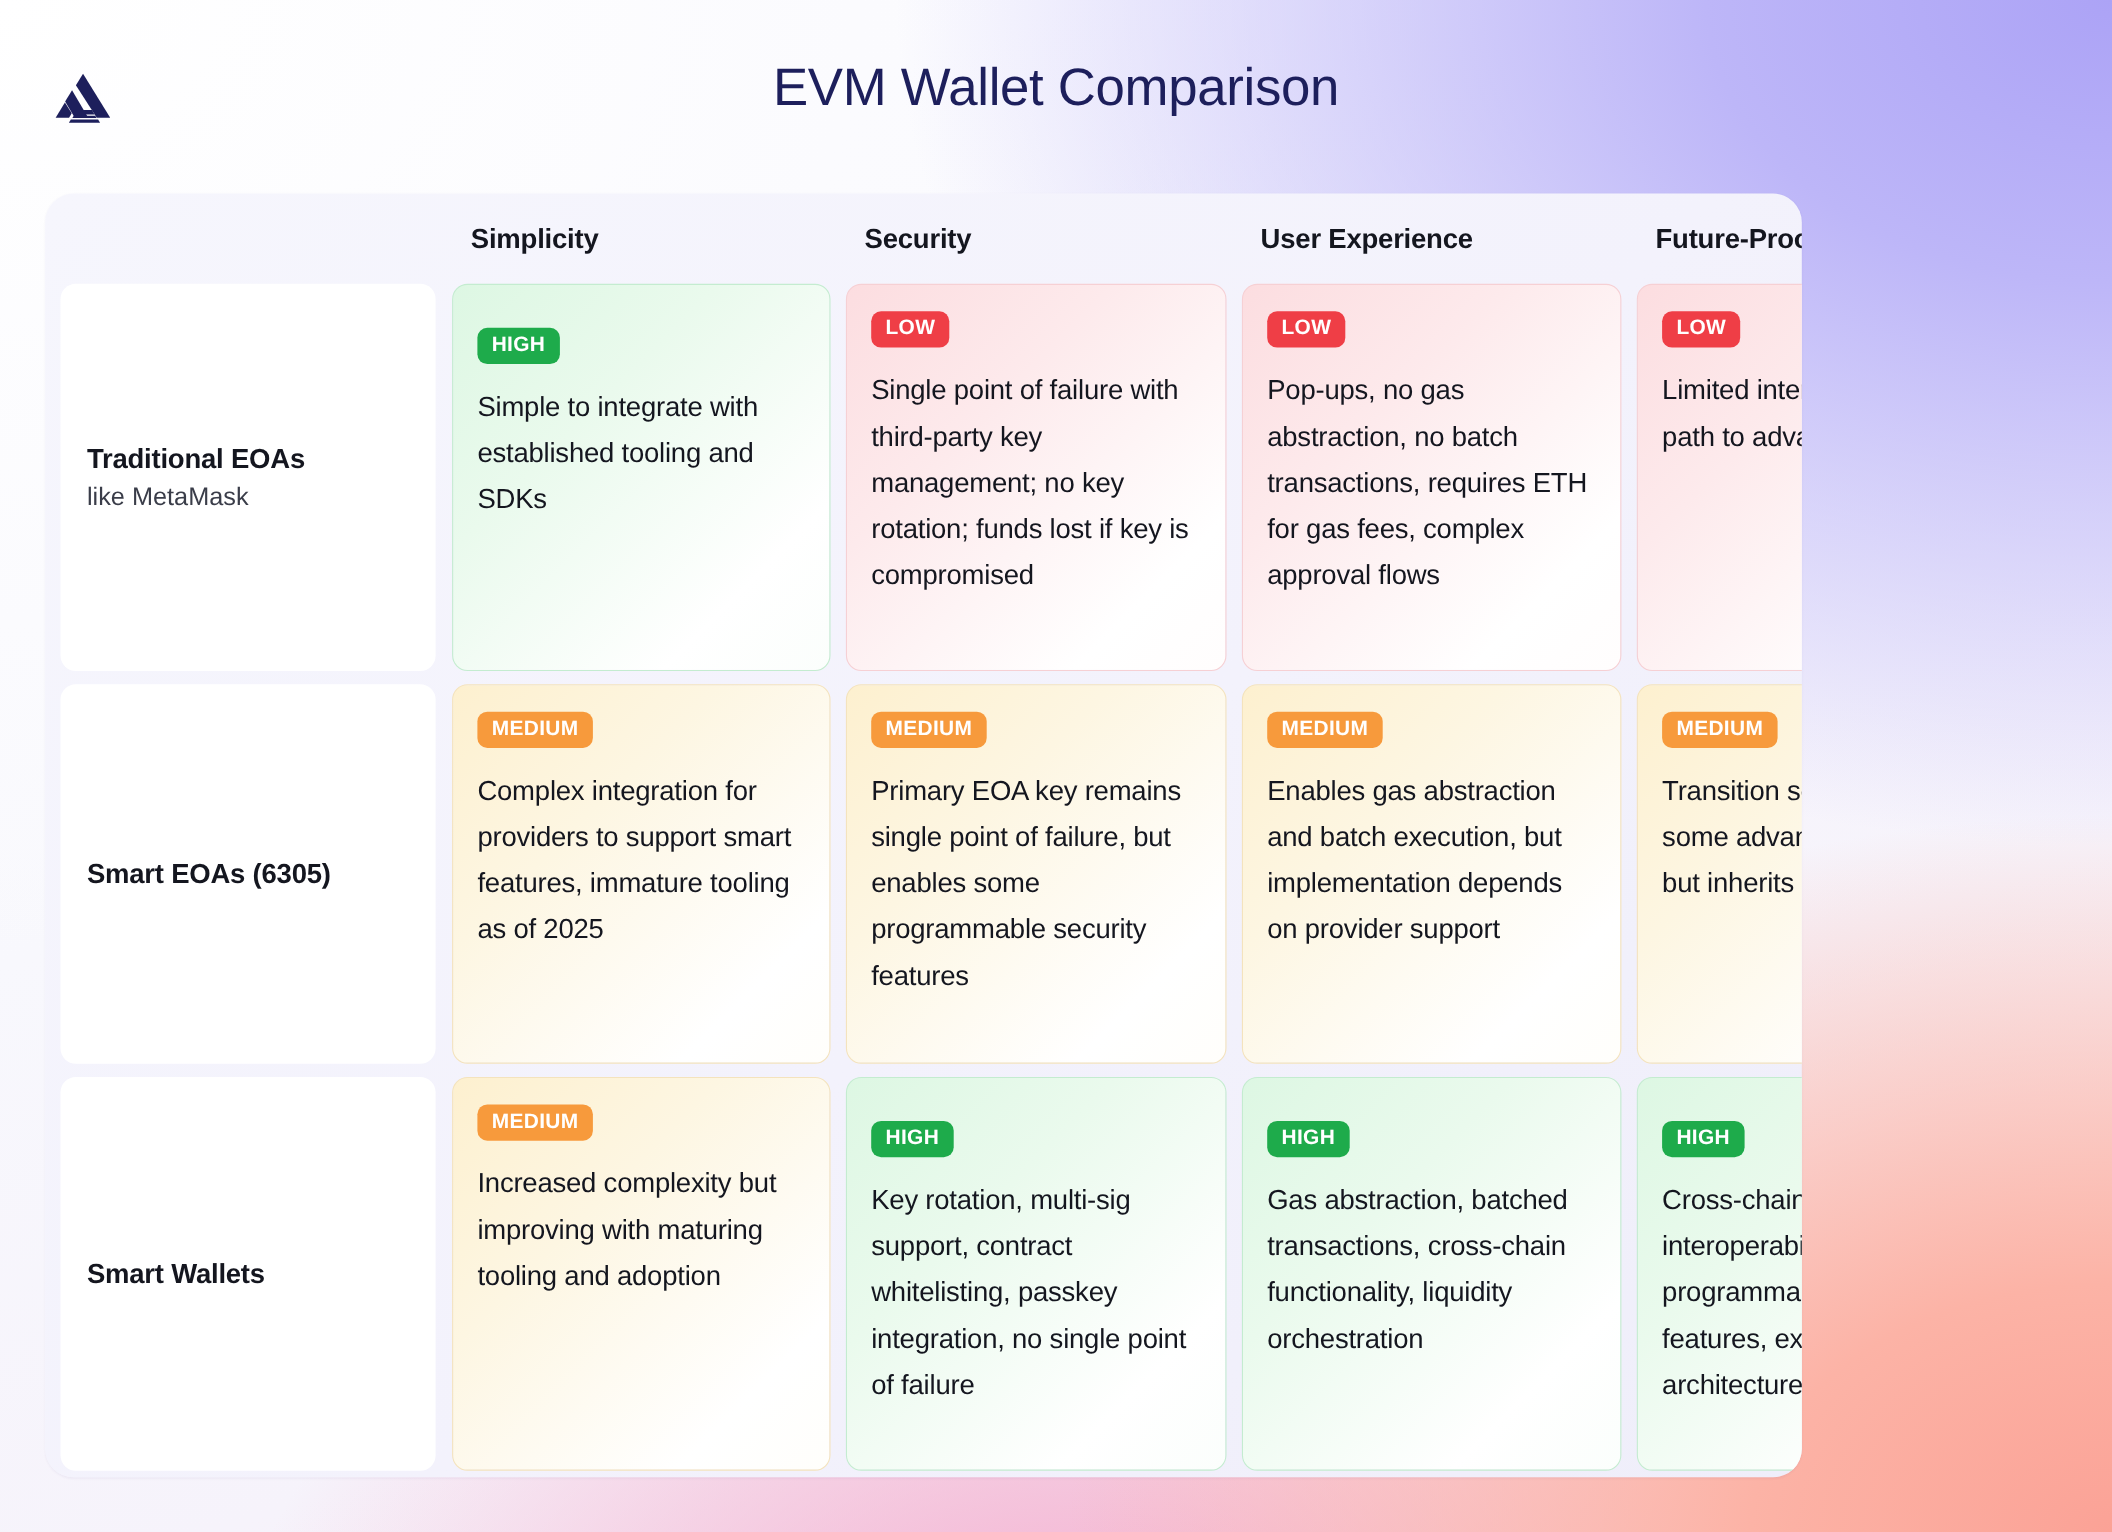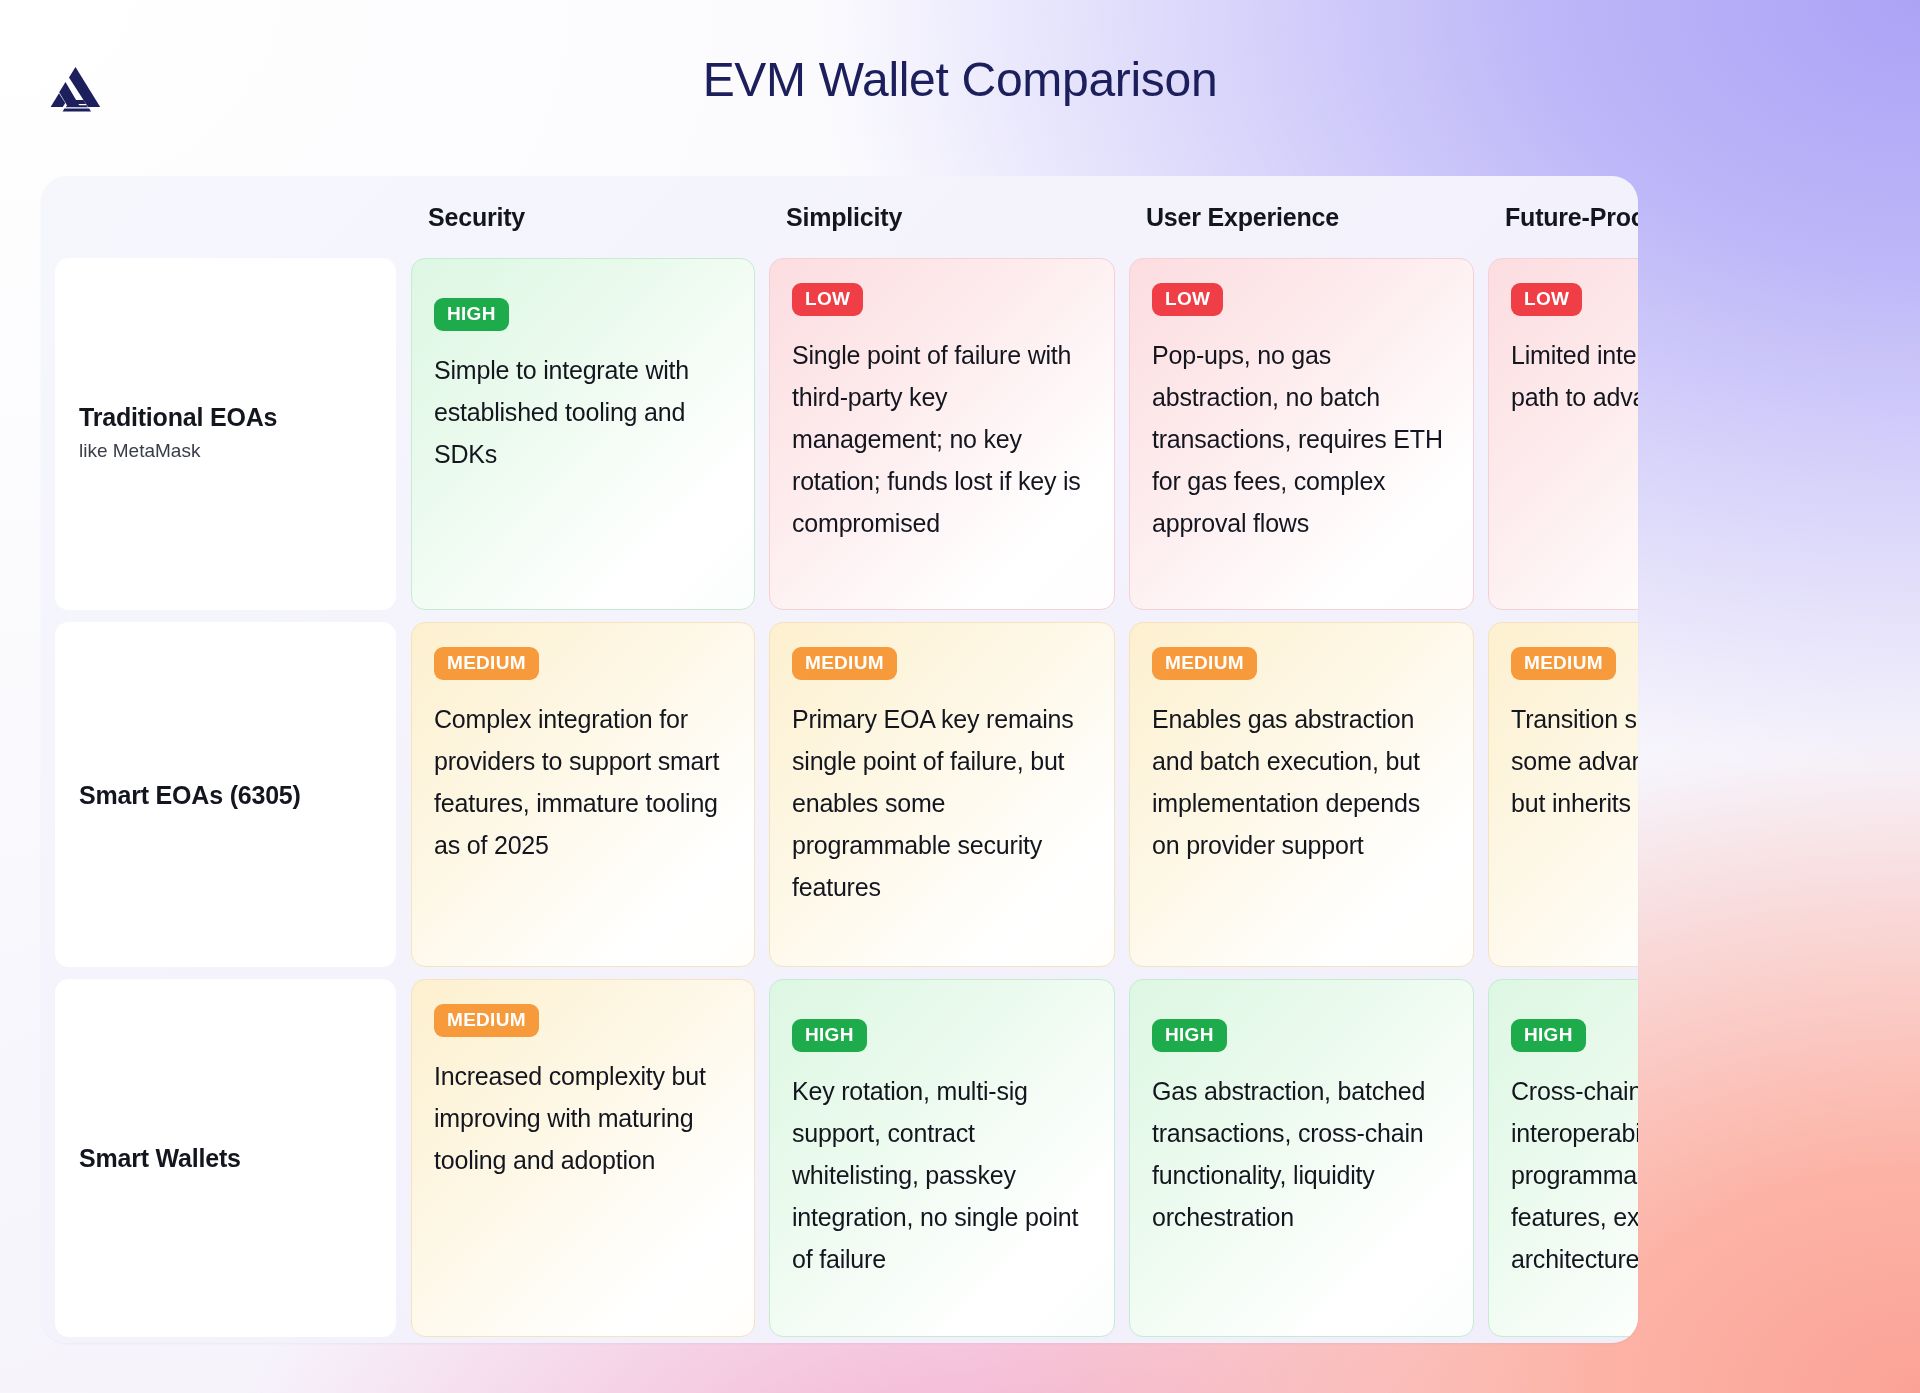--- a/index.html
+++ b/index.html
@@ -106,21 +106,21 @@
 
   .row-label .rl-title {
     font-size: 25px;
     font-weight: 700;
     color: #14161f;
     line-height: 32px;
     letter-spacing: -0.2px;
   }
 
   .row-label .rl-sub {
-    font-size: 19px;
+    font-size: 23px;
     font-weight: 400;
     color: #3a3d49;
     line-height: 32px;
     margin-top: 2px;
   }
 
   
   .cell {
     border-radius: 14px;
     margin: 6px 7px;
@@ -183,22 +183,22 @@
         </g>
       </svg>
     </div>
     <div id="page-title">EVM Wallet Comparison</div>
   </div>
 
   <div id="panel">
     <div id="grid">
 
       <div class="col-head corner-head"></div>
+      <div class="col-head">Simplicity</div>
       <div class="col-head">Security</div>
-      <div class="col-head">Simplicity</div>
       <div class="col-head">User Experience</div>
       <div class="col-head">Future-Proof</div>
 
       <div class="row-label">
         <div class="rl-title">Traditional EOAs</div>
         <div class="rl-sub">like MetaMask</div>
       </div>
       <div class="cell high">
         <span class="badge high">HIGH</span>
         <div class="cell-text">Simple to integrate with established tooling and SDKs</div>

